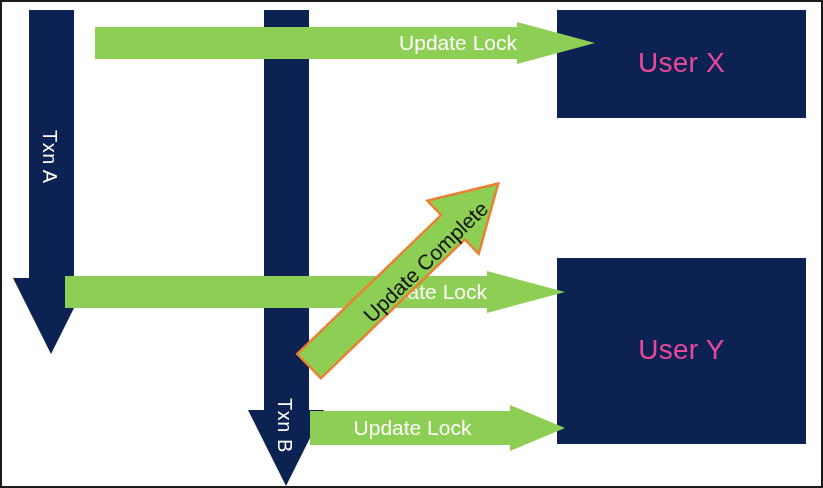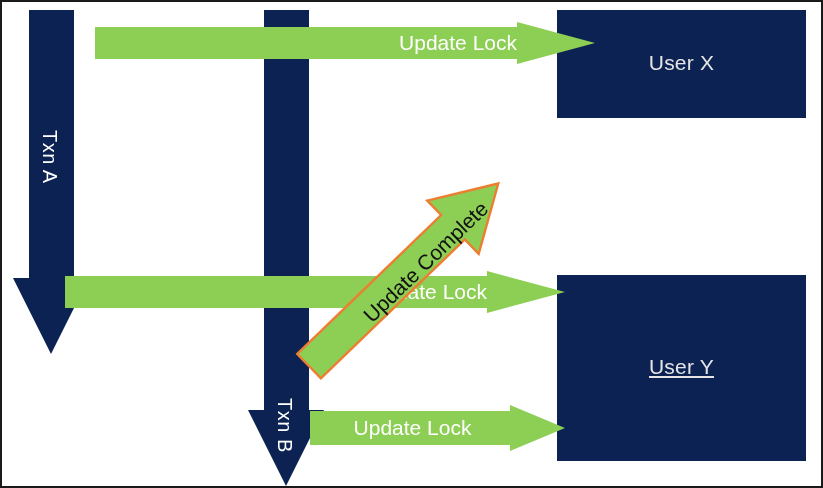--- a/index.html
+++ b/index.html
@@ -21,29 +21,29 @@
     position: absolute;
     left: 0; top: 0;
     width: 819px;
     height: 484px;
   }
 
   
   .user-box {
     position: absolute;
     background: #0B2253;
-    color: #e5e5e5;
+    color: #ec4899;
     display: flex;
     align-items: center;
     justify-content: center;
-    font-size: 21px;
+    font-size: 28px;
     letter-spacing: 0.2px;
   }
   #user-x-box { left: 555px; top: 8px;  width: 249px; height: 108px; }
-  #user-y-box { left: 555px; top: 273px; width: 249px; height: 186px; text-decoration: underline; }
+  #user-y-box { left: 555px; top: 256px; width: 249px; height: 186px; }
   .user-box .label { transform: translateY(-1px); }
 
   
   .txn {
     position: absolute;
   }
   .txn svg { display:block; }
   .txn .txn-label {
     position: absolute;
     color: #ffffff;

